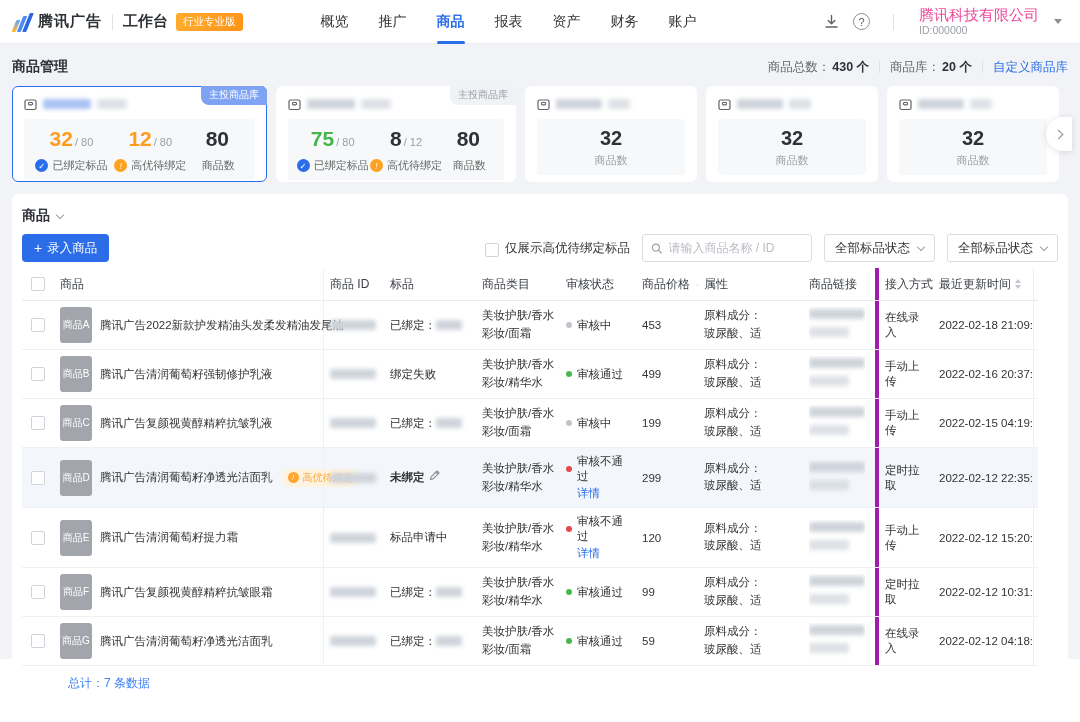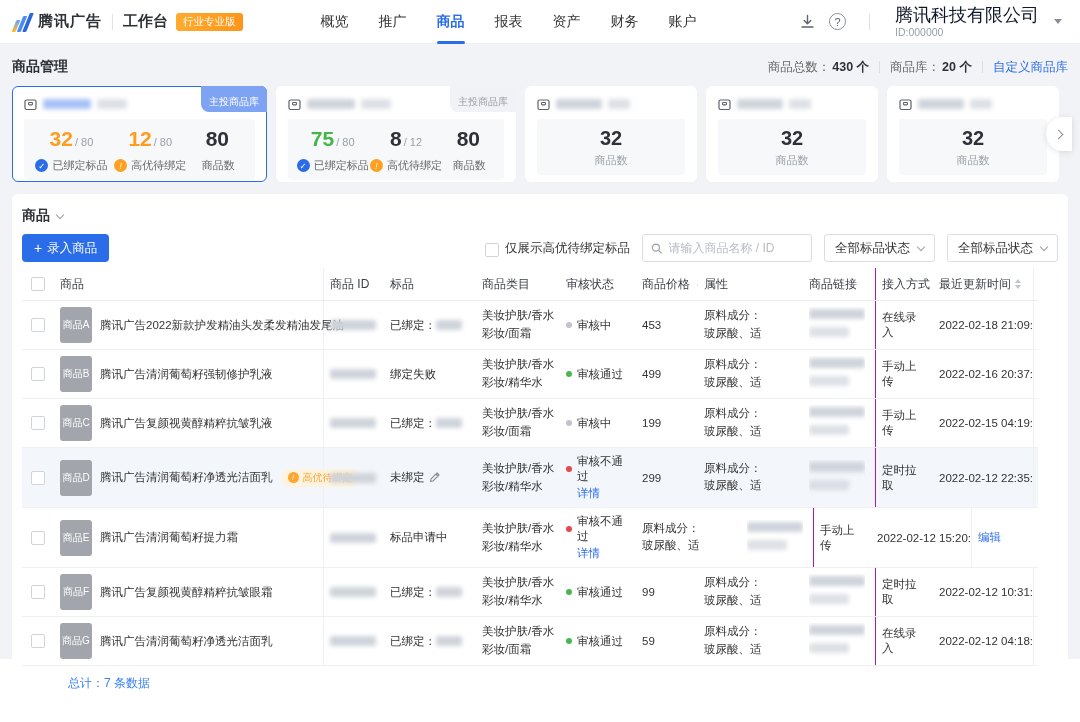--- a/index.html
+++ b/index.html
@@ -18,42 +18,42 @@
   .workspace { font-size:15px; font-weight:bold; color:#2e3238; margin-right:8px; }
   .edition-badge { background:linear-gradient(90deg,#ffaa2e,#ff9518); color:#fff; font-size:10.5px; padding:2px 7px; border-radius:3px; }
   .main-nav { display:flex; margin-left:78px; gap:30px; height:44px; }
   .nav-item { font-size:14px; color:#333; display:flex; align-items:center; position:relative; cursor:pointer; }
   .nav-item.active { color:#2b6de8; font-weight:bold; }
   .nav-item.active::after { content:""; position:absolute; left:50%; transform:translateX(-50%); bottom:0; width:28px; height:3px; background:#2b6de8; border-radius:1.5px; }
   .nav-right { margin-left:auto; display:flex; align-items:center; gap:13px; }
   .icon-btn { width:18px; height:18px; display:flex; align-items:center; justify-content:center; color:#5f6368; cursor:pointer; }
   .help-circle { width:17px; height:17px; border:1.2px solid #8a8f96; border-radius:50%; font-size:11px; color:#5f6368; display:flex; align-items:center; justify-content:center; }
   .acct { display:flex; flex-direction:column; line-height:1.25; margin-left:2px; }
-  .acct-name { font-size:18px; color:#0f172a; }
+  .acct-name { font-size:15px; color:#ec4899; }
   .acct-id { font-size:10.5px; color:#9aa0a8; }
   .caret-down { width:0; height:0; border-left:4px solid transparent; border-right:4px solid transparent; border-top:5px solid #8a8f96; margin-left:2px; }
 
   
   .page { background:#f1f3f7; padding:10px 12px 12px; height:615px; }
   .page-head { display:flex; align-items:center; height:26px; margin-bottom:6px; }
   .page-title { font-size:14px; font-weight:bold; color:#2e3238; }
   .page-stats { margin-left:auto; display:flex; align-items:center; gap:10px; font-size:12.5px; color:#666; }
   .page-stats b { color:#2e3238; }
   .sep { width:1px; height:12px; background:#dcdfe5; }
   .link { color:#2b6de8; cursor:pointer; text-decoration:none; }
 
   
   .cards-wrap { position:relative; margin-bottom:12px; }
   .cards { display:flex; gap:9px; height:96px; overflow:hidden; }
   .card { background:#fff; border:1px solid #fff; border-radius:6px; padding:9px 11px; position:relative; flex:none; cursor:pointer; }
   .card.detail1 { width:255px; }
   .card.detail2 { width:240px; }
   .card.simple { width:172px; }
   .card.selected { border:1.5px solid #2b6de8; }
-  .card-badge { position:absolute; top:-1px; right:-1px; font-size:10px; padding:9px 8px 3px; border-radius:0 6px 0 8px; }
+  .card-badge { position:absolute; top:-1px; right:-1px; font-size:10px; padding:2px 8px 3px; border-radius:0 6px 0 8px; }
   .card-badge.blue { background:#7fa3f3; color:#fff; }
   .card-badge.gray { background:#f1f2f5; color:#9aa0a8; }
   .card-head { display:flex; align-items:center; gap:6px; height:16px; margin-bottom:7px; }
   .lib-icon { flex:none; }
   .blur { display:inline-block; height:10px; border-radius:2px; background:#cfd4db; filter:blur(2px); }
   .blur.blue { background:#a9c2f5; }
   .blur.short { opacity:.7; }
   .card-stats { background:#f6f8fa; border-radius:4px; padding:8px 8px 7px; display:flex; }
   .stat { flex:1.1; text-align:center; }
   .stat:last-child { flex:.8; }
@@ -98,21 +98,21 @@
   .tr.row .cell { min-height:39px; }
   .c-check { width:32px; flex:none; justify-content:center; }
   .c-prod  { width:270px; flex:none; gap:8px; overflow:visible; position:relative; }
   .c-id    { width:60px; flex:none; }
   .c-sku   { width:92px; flex:none; white-space:nowrap; }
   .c-cat   { width:84px; flex:none; padding-right:4px; }
   .c-audit { width:76px; flex:none; }
   .c-price { width:62px; flex:none; }
   .c-attr  { width:76px; flex:none; }
   .c-link  { width:72px; flex:none;margin-left:29px; }
-  .c-access{ width:58px; flex:none; border-left:1px solid #a21caf; }
+  .c-access{ width:58px; flex:none; border-left:4px solid #a21caf; }
   .c-time  { width:100px; flex:none; white-space:nowrap; }
   .c-act   { width:70px; flex:none; border-left:1px solid #eef0f3; gap:7px; white-space:nowrap; }
   .tr .c-prod { border-right:1px solid #eef0f3; }
   .wrap2 { white-space:normal; line-height:1.55; display:block; align-self:center; max-height:36px; overflow:hidden; }
   .thumb { width:32px; height:36px; background:#a2a6ac; border-radius:3px; color:#fff; font-size:10px; display:flex; align-items:center; justify-content:center; flex:none; }
   .prod-name { white-space:nowrap; }
   .hot-badge { display:inline-flex; align-items:center; gap:4px; background:#fff3dd; color:#ff9c1f; font-size:10px; border-radius:10px; padding:2px 7px; white-space:nowrap; flex:none; opacity:.92; }
   .hot-badge .mini-ic { width:11px; height:11px; font-size:7px; }
   .dot { width:6px; height:6px; border-radius:50%; flex:none; margin-right:5px; }
   .dot.pending { background:#c0c4cb; }
@@ -530,21 +530,21 @@
                   <i class="mini-ic hot">!</i>
                   <span class="hot-lab">高优待绑定</span>
                 </span>
 
     </div>
     <div class="cell c-id">
                 <span class="blur" style="width:46px"></span>
               </div>
     <div class="cell c-sku">
 
-      <span class="sku-unbound" style="display: inline-flex; align-items: center;">
+      <span class="sku-unbound" style="display: inline-flex; align-items: flex-start; font-weight: bold;">
                   <span class="sku-unbound-text">未绑定</span>
                   <svg class="pencil" width="11" height="11" viewBox="0 0 11 11">
                     <path d="M1.5 9.5l.6-2.6L8 1l2 2-5.9 5.9zM7 2l2 2" stroke="#8a8f96" stroke-width="1.1" fill="none" stroke-linecap="round" stroke-linejoin="round"></path>
                   </svg>
                 </span>
     </div>
     <div class="cell c-cat">
                 <span class="wrap2">美妆护肤/香水彩妆/精华水</span>
               </div>
     <div class="cell c-audit">
@@ -601,20 +601,23 @@
               </div>
     <div class="cell c-audit">
       <div class="audit-box">
         <div class="audit-line">
                     <i class="dot fail"></i>
                     <span class="audit-text">审核不通过</span>
                   </div>
         <div class="audit-detail"><a class="link detail-link">详情</a></div>
       </div>
     </div>
+    <div class="cell c-price">
+                <span class="price-val">120</span>
+              </div>
     <div class="cell c-attr">
                 <span class="wrap2">原料成分：玻尿酸、适合...</span>
               </div>
     <div class="cell c-link">
                 <span class="wrap2"><span class="blur" style="width:56px"></span><br><span class="blur short" style="width:40px"></span></span>
               </div>
     <div class="cell c-access">
                 <span class="access-val">手动上传</span>
               </div>
     <div class="cell c-time">

